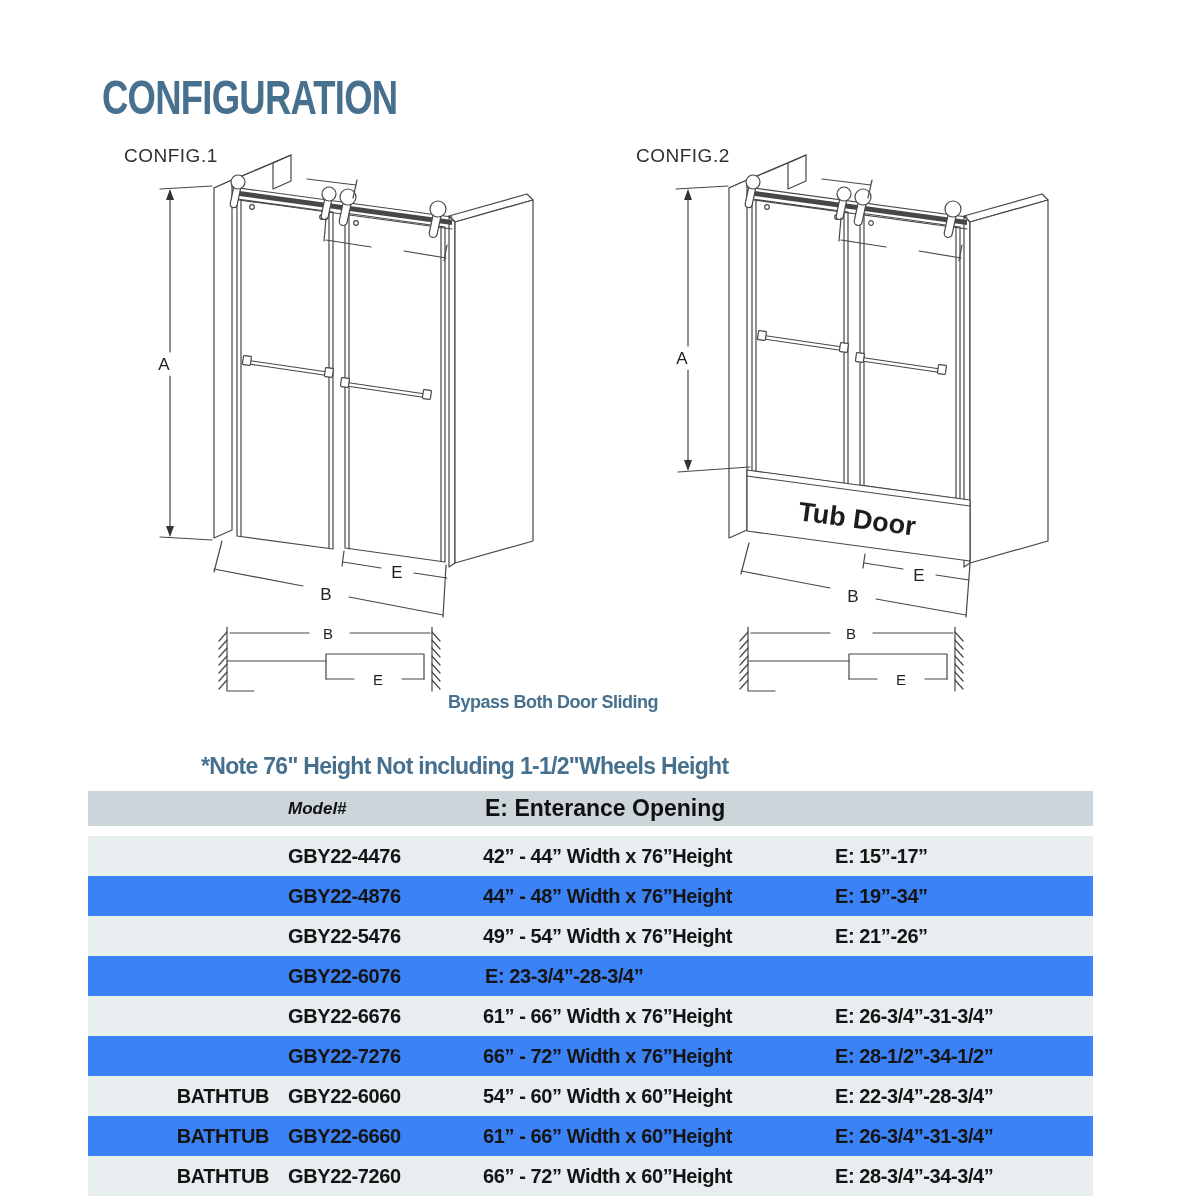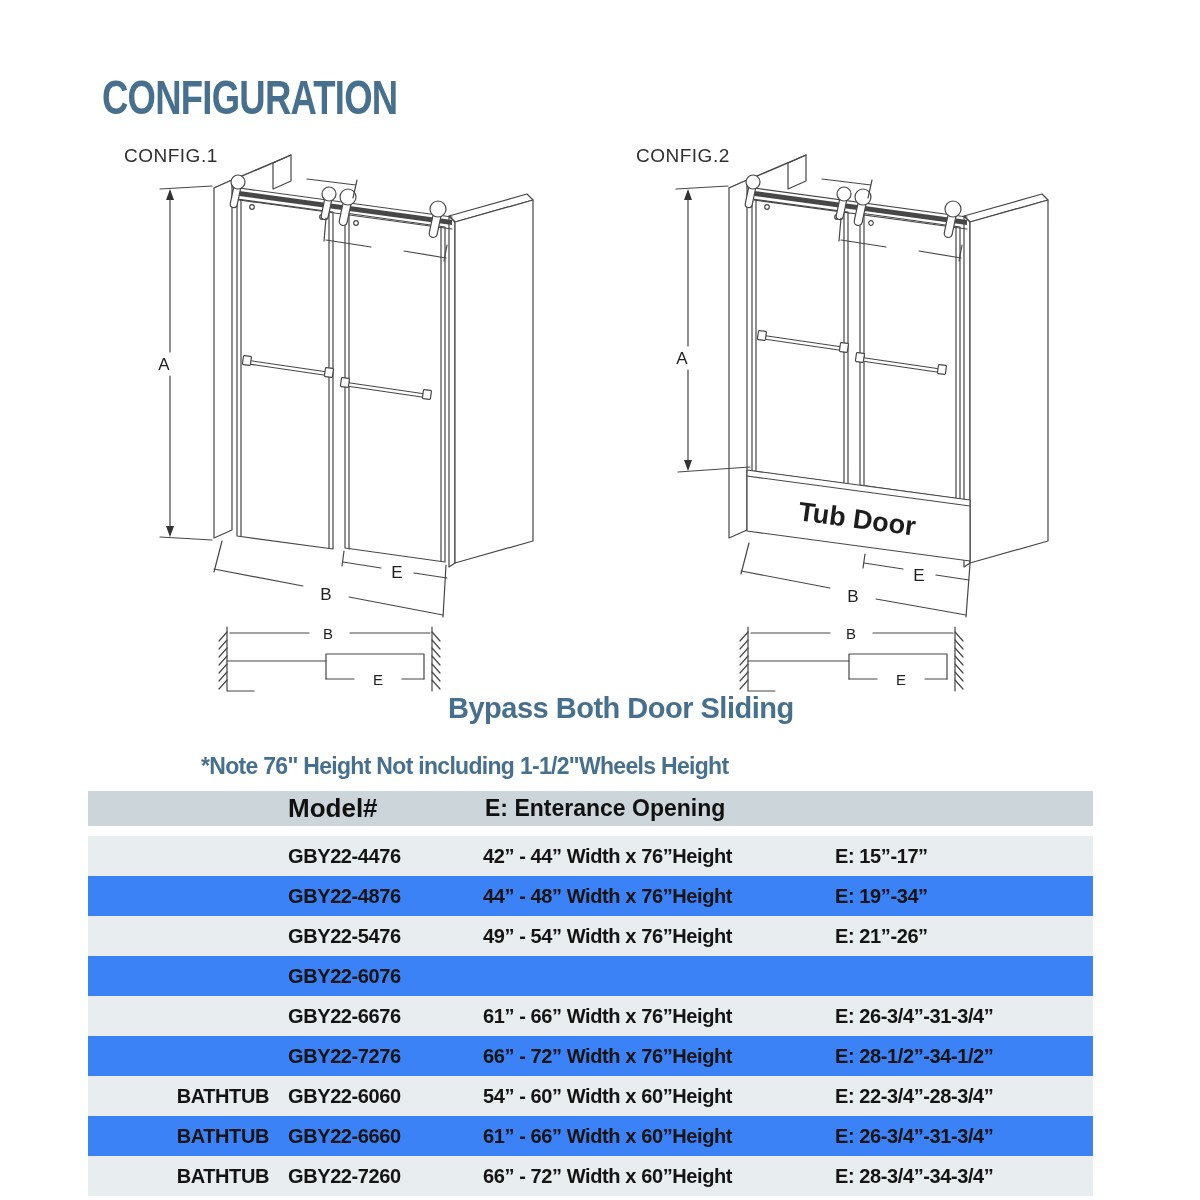--- a/index.html
+++ b/index.html
@@ -21,41 +21,41 @@
   .art .arrow{fill:#333333;stroke:none;}
   .art .barcore{stroke:#ffffff;stroke-width:2.4;fill:none;}
   .art .thick{stroke-width:4.6;}
   .art text{font-family:"Liberation Sans",sans-serif;}
   .art .cfg{font-size:19px;fill:#303030;letter-spacing:.5px;}
   .art .dim{font-size:17px;fill:#222222;}
   .art .plan-dim{font-size:15px;fill:#222222;}
   .art .tub{font-size:27px;font-weight:bold;fill:#1d1d1d;}
   .caption{
     position:absolute;left:448px;top:692px;
-    font-size:29px;font-weight:bold;color:#47708e;
+    font-size:18px;font-weight:bold;color:#47708e;
     letter-spacing:-0.5px;white-space:nowrap;
   }
   .note{
     position:absolute;left:201px;top:753px;
     font-size:23px;font-weight:bold;color:#47708e;
     letter-spacing:-0.7px;white-space:nowrap;
   }
   .spec-table{position:absolute;left:88px;top:791px;width:1005px;}
   .t-grid{display:grid;grid-template-columns:195px 195px 350px 265px;align-items:center;}
   .t-header{height:35px;background:#ccd5da;margin-bottom:10px;}
   .t-row{height:40px;}
   .row-light{background:#e8edf0;}
   .row-white{background:#3b82f6;}
   .cell{font-weight:bold;font-size:20px;color:#141414;letter-spacing:-0.4px;white-space:nowrap;}
   .cell-prefix{text-align:right;padding-right:14px;}
   .cell-model{padding-left:5px;}
   .cell-size{padding-left:5px;}
   .cell-opening{padding-left:7px;}
   .h-cell{font-weight:bold;color:#101010;white-space:nowrap;}
-  .h-model{font-size:26px;padding-left:5px;}
+  .h-model{font-size:17px;padding-left:5px;font-style:italic;}
   .h-size{padding-left:35px;font-size:20px;}
   .h-size .big{font-size:26px;}
   .h-size .small{font-size:20px;font-weight:bold;}
   .h-size .mid{font-size:18px;}
   .h-opening{font-size:23px;padding-left:7px;}
 </style>
 </head>
 <body>
 
 <div class="page-title">CONFIGURATION</div>
@@ -279,20 +279,21 @@
       <div class="t-grid t-row row-light">
         <div class="cell cell-prefix"></div>
         <div class="cell cell-model">GBY22-5476</div>
         <div class="cell cell-size">49” - 54” Width x 76”Height</div>
         <div class="cell cell-opening">E: 21”-26”</div>
       </div>
 
       <div class="t-grid t-row row-white">
         <div class="cell cell-prefix"></div>
         <div class="cell cell-model">GBY22-6076</div>
+        <div class="cell cell-opening">E: 23-3/4”-28-3/4”</div>
       </div>
 
       <div class="t-grid t-row row-light">
         <div class="cell cell-prefix"></div>
         <div class="cell cell-model">GBY22-6676</div>
         <div class="cell cell-size">61” - 66” Width x 76”Height</div>
         <div class="cell cell-opening">E: 26-3/4”-31-3/4”</div>
       </div>
 
       <div class="t-grid t-row row-white">

